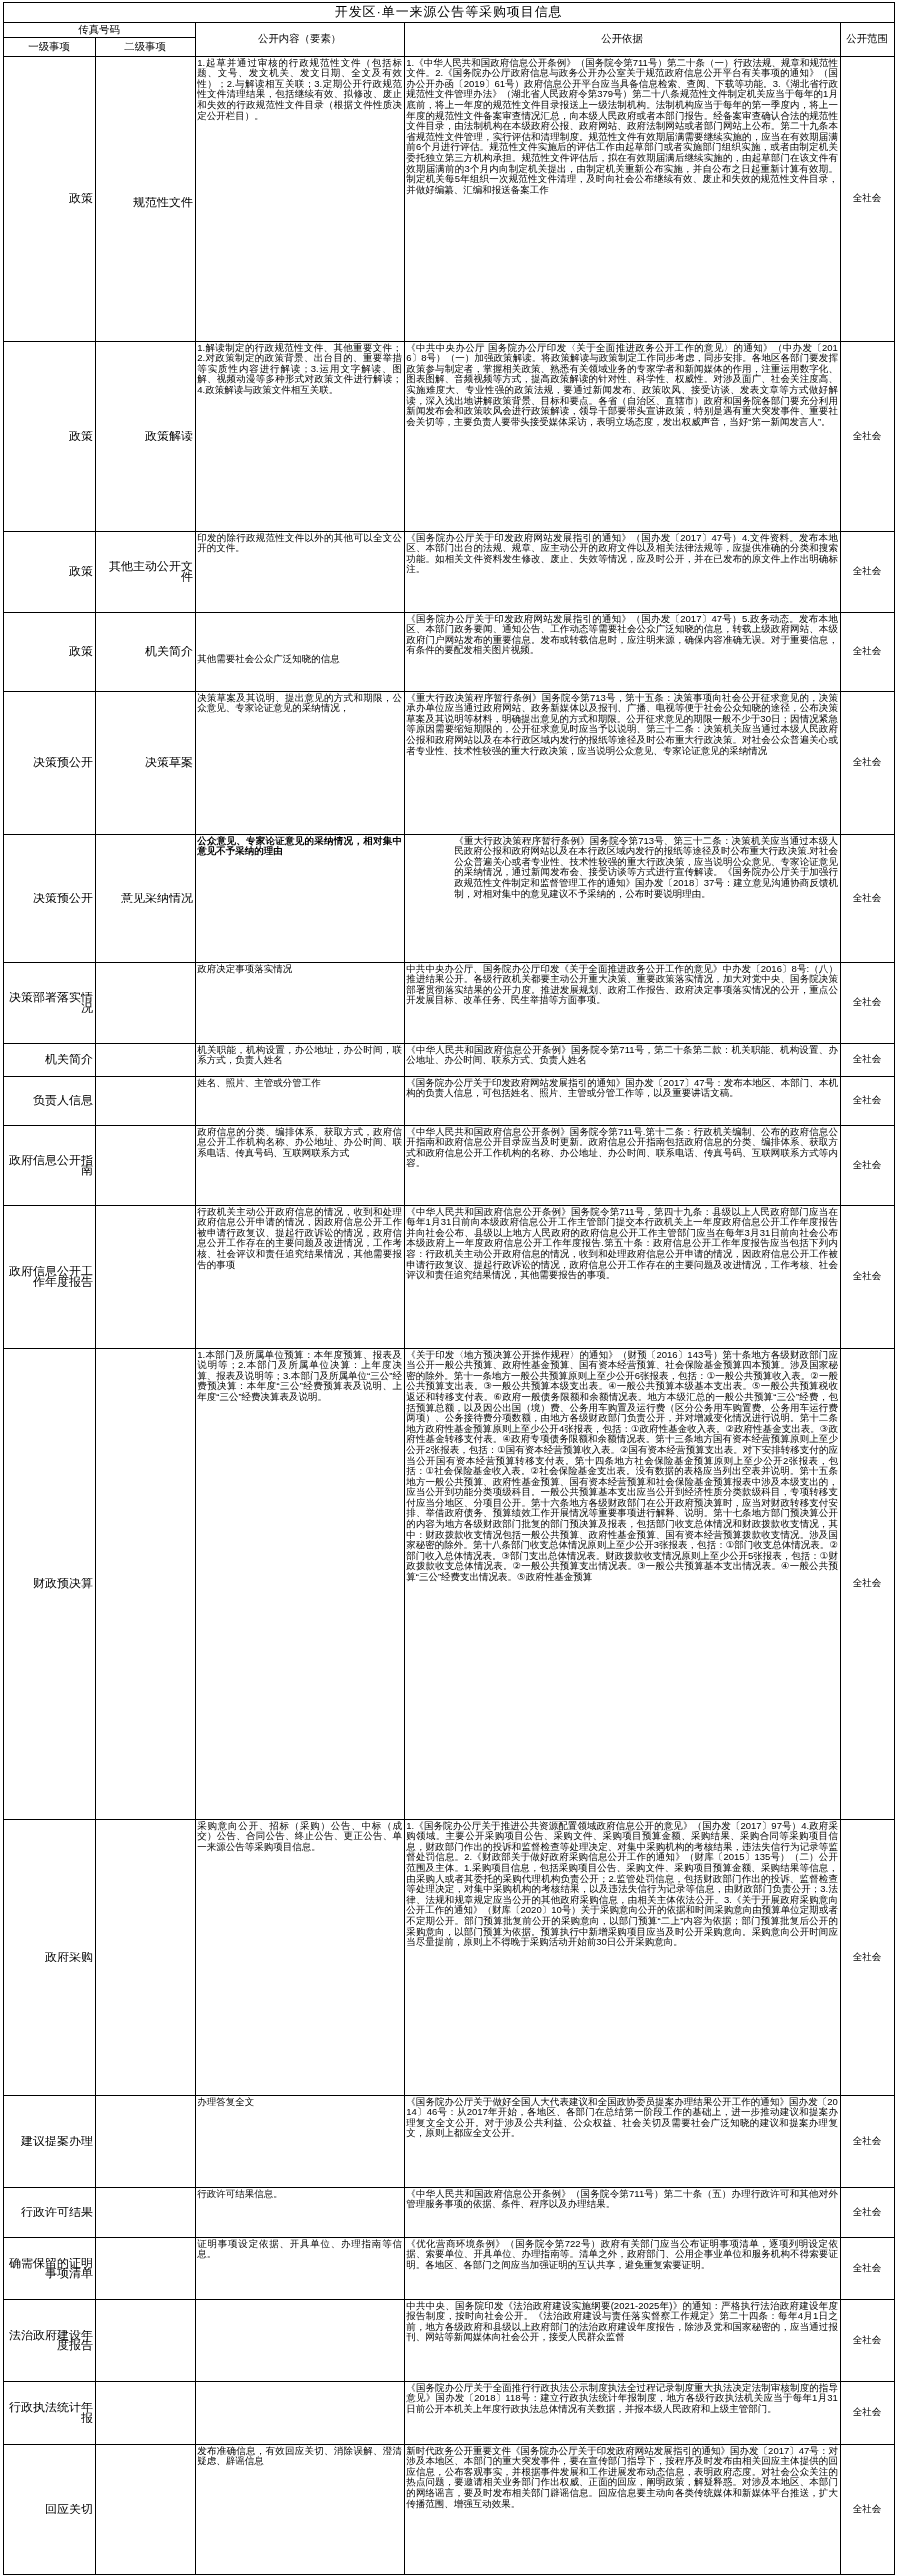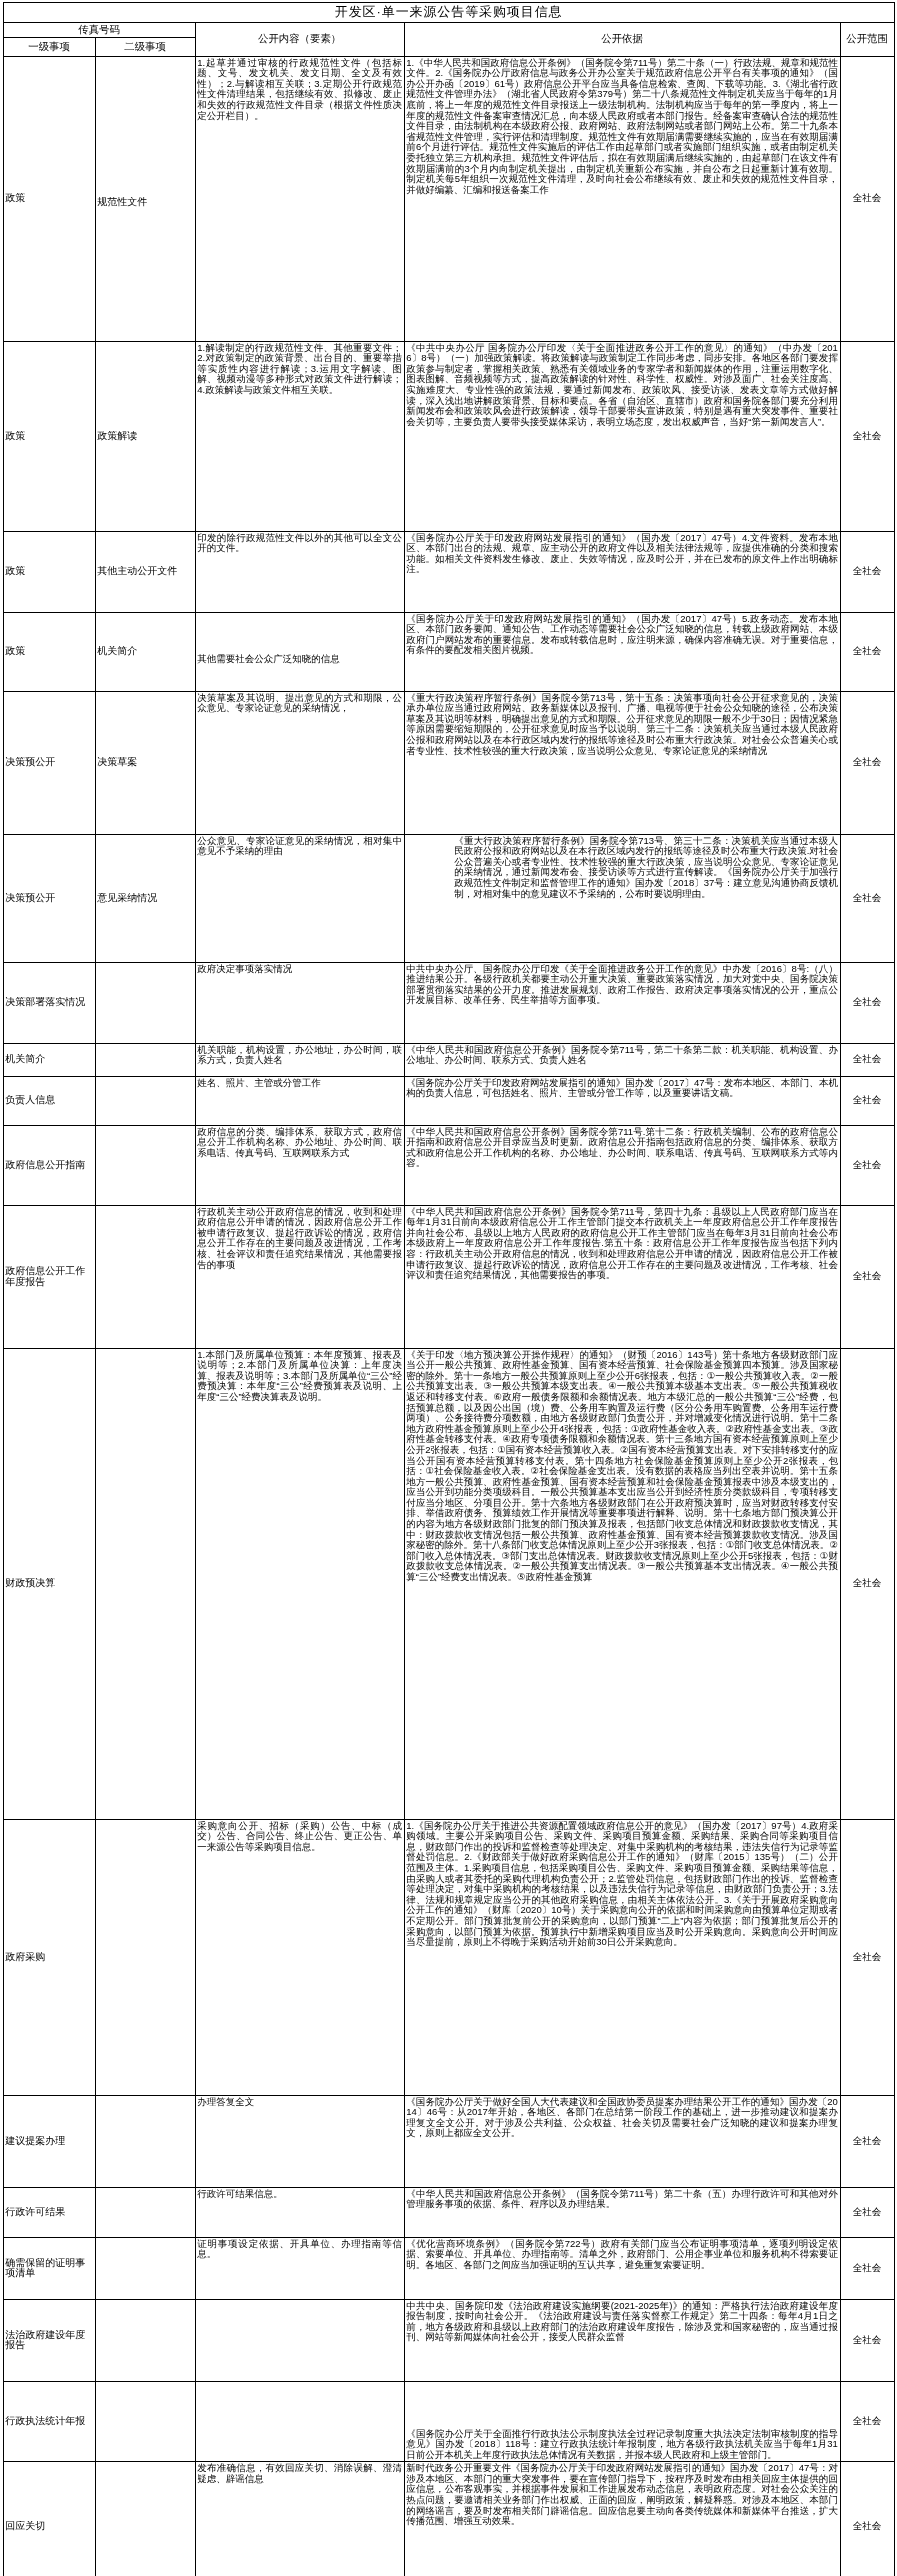--- a/index.html
+++ b/index.html
@@ -4,21 +4,21 @@
 <style>
   html,body{margin:0;padding:0;background:#ffffff;}
   .page{width:898px;height:2576px;position:relative;background:#ffffff;overflow:hidden;
         font-family:"Liberation Sans","DejaVu Sans",sans-serif;color:#000;}
   table.cat{border-collapse:collapse;table-layout:fixed;position:absolute;left:2.6px;top:1.7px;width:892px;}
   table.cat td,table.cat th{border:1.7px solid #000;padding:0;font-weight:normal;box-sizing:border-box;}
   .title-cell{height:20px;font-size:13px;font-weight:bold;text-align:center;vertical-align:middle;letter-spacing:0.9px;}
   .h-cell{font-size:10.4px;font-weight:bold;text-align:center;vertical-align:middle;}
   .h-group{height:14.7px;}
   .h-sub{height:19px;}
-  td.c-level1,td.c-level2{text-align:left;vertical-align:middle;font-size:10px;}
+  td.c-level1,td.c-level2{text-align:right;vertical-align:middle;font-size:12px;}
   td.c-content,td.c-basis{text-align:justify;vertical-align:top;font-size:9.5px;}
   td.c-scope{text-align:center;vertical-align:middle;font-size:9.5px;}
   .cellbox{overflow:hidden;line-height:10.6px;padding:0.9px 1.7px;word-break:break-all;}
   td.c-level1 .cellbox,td.c-level2 .cellbox,td.c-scope .cellbox{padding:0 1.7px;word-break:normal;}
 </style>
 </head>
 <body>
 
 <div class="page">
   <table class="cat">
@@ -131,21 +131,21 @@
           </td>
         </tr>
         <tr style="height: 128px;">
           <td class="c-level1">
             <div class="cellbox" style="max-height: 126px;">决策预公开</div>
           </td>
           <td class="c-level2">
             <div class="cellbox" style="max-height: 126px;">意见采纳情况</div>
           </td>
           <td class="c-content">
-            <div class="cellbox" style="max-height: 126px;">公众意见、专家论证意见的采纳情况，相对集中意见不予采纳的理由</div>
+            <div class="cellbox" style="max-height: 126px; font-weight: bold;">公众意见、专家论证意见的采纳情况，相对集中意见不予采纳的理由</div>
           </td>
           <td class="c-basis">
             <div class="cellbox" style="max-height: 126px; margin-left: 48px;">《重大行政决策程序暂行条例》国务院令第713号、第三十二条：决策机关应当通过本级人民政府公报和政府网站以及在本行政区域内发行的报纸等途径及时公布重大行政决策.对社会公众普遍关心或者专业性、技术性较强的重大行政决策，应当说明公众意见、专家论证意见的采纳情况，通过新闻发布会、接受访谈等方式进行宣传解读。《国务院办公厅关于加强行政规范性文件制定和监督管理工作的通知》国办发〔2018〕37号：建立意见沟通协商反馈机制，对相对集中的意见建议不予采纳的，公布时要说明理由。</div>
           </td>
           <td class="c-scope">
             <div class="cellbox" style="max-height: 126px;">全社会</div>
           </td>
         </tr>
         <tr style="height: 81px;">
           <td class="c-level1">
@@ -338,21 +338,21 @@
           <td class="c-level1">
             <div class="cellbox" style="max-height: 61px;">行政执法统计年报</div>
           </td>
           <td class="c-level2">
             <div class="cellbox" style="max-height: 61px;"></div>
           </td>
           <td class="c-content">
             <div class="cellbox" style="max-height: 61px;"></div>
           </td>
           <td class="c-basis">
-            <div class="cellbox" style="max-height: 61px; margin-top: 46px;">《国务院办公厅关于全面推行行政执法公示制度执法全过程记录制度重大执法决定法制审核制度的指导意见》国办发〔2018〕118号：建立行政执法统计年报制度，地方各级行政执法机关应当于每年1月31日前公开本机关上年度行政执法总体情况有关数据，并报本级人民政府和上级主管部门。</div>
+            <div class="cellbox" style="max-height: 61px;">《国务院办公厅关于全面推行行政执法公示制度执法全过程记录制度重大执法决定法制审核制度的指导意见》国办发〔2018〕118号：建立行政执法统计年报制度，地方各级行政执法机关应当于每年1月31日前公开本机关上年度行政执法总体情况有关数据，并报本级人民政府和上级主管部门。</div>
           </td>
           <td class="c-scope">
             <div class="cellbox" style="max-height: 61px;">全社会</div>
           </td>
         </tr>
         <tr style="height: 130px;">
           <td class="c-level1">
             <div class="cellbox" style="max-height: 128px;">回应关切</div>
           </td>
           <td class="c-level2">

